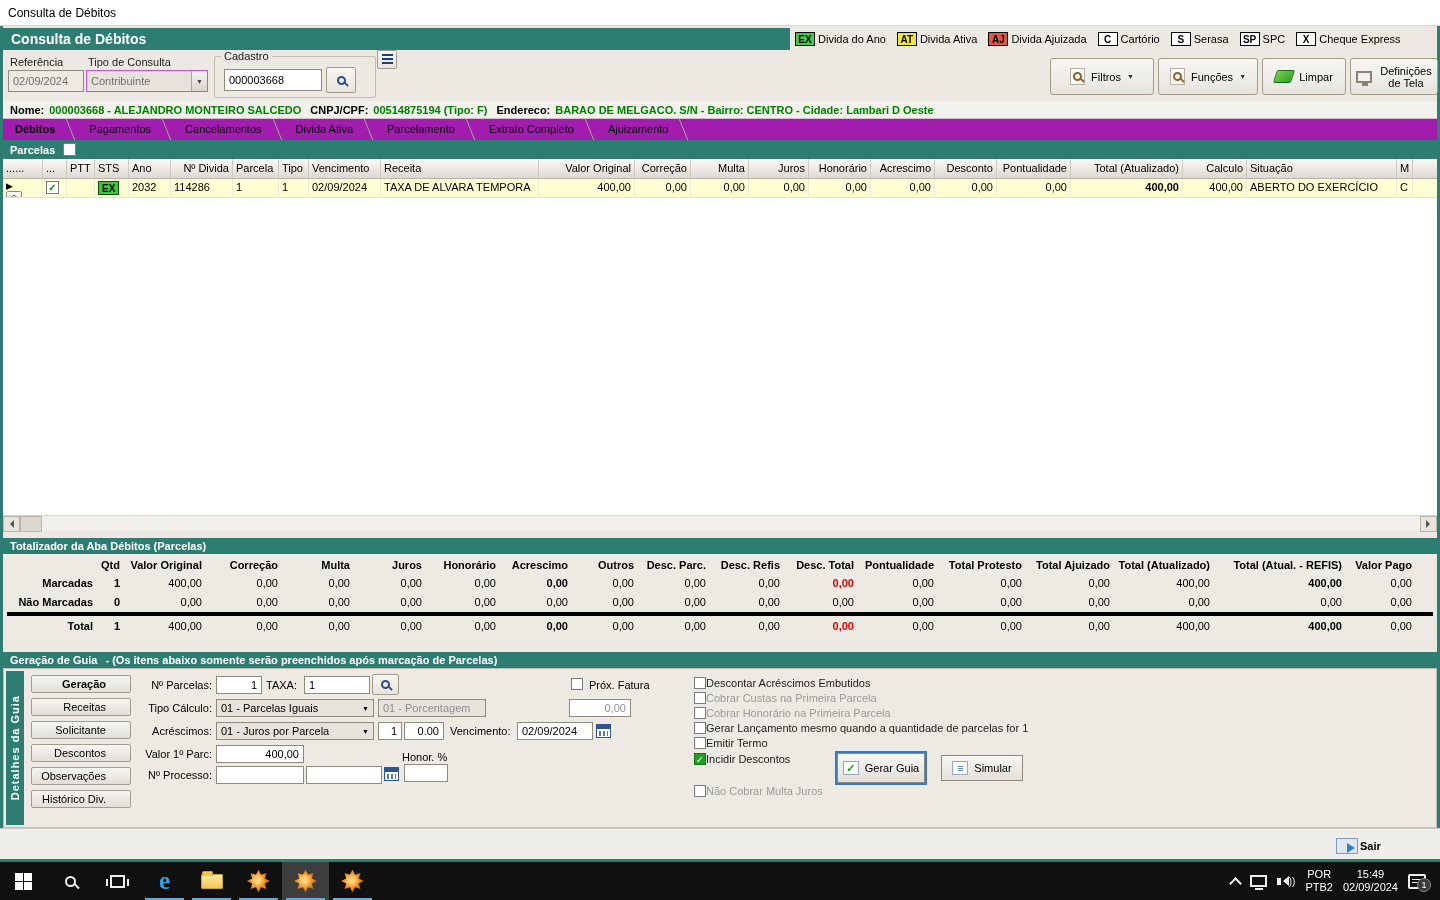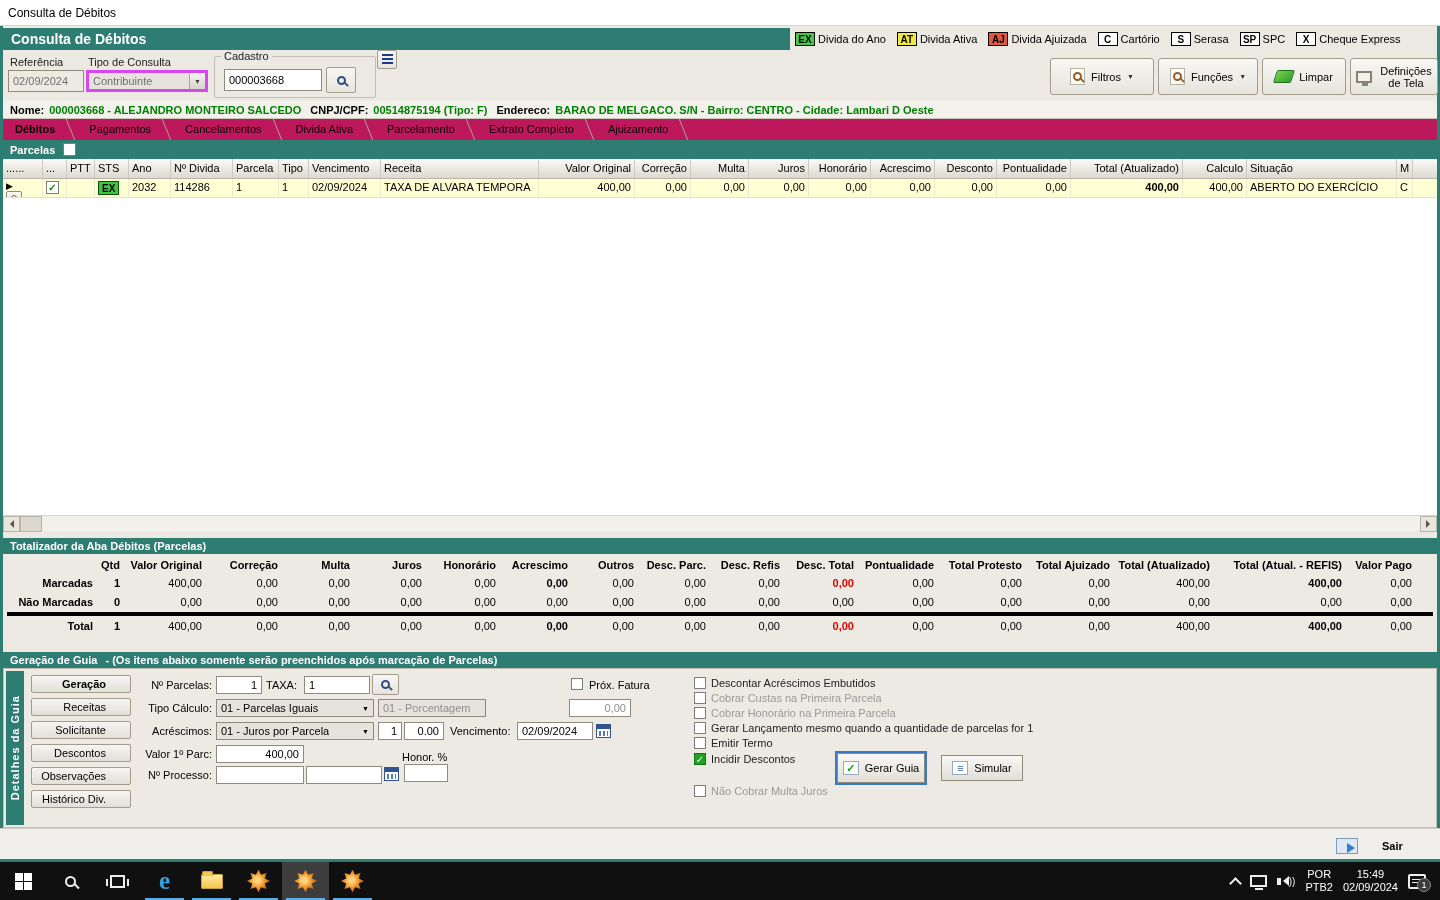--- a/index.html
+++ b/index.html
@@ -24,21 +24,21 @@
 
   
   #legend{left:795px;top:30px;height:18px;display:flex;align-items:center;gap:11px}
   .lg-item{display:flex;align-items:center;gap:3px}
   .lg-badge{min-width:20px;height:14px;border:1px solid #000;font-weight:bold;font-size:10px;display:flex;align-items:center;justify-content:center;padding:0 2px;background:#fff}
 
   
   .lbl{position:absolute;color:#222}
   .inp{position:absolute;border:1px solid #8e8a7e;background:#fff;font-size:11px;padding:1px 4px;font-family:inherit}
   .inp.dis{background:#eceae3;color:#6f6f6f}
-  .sel{position:absolute;border:3px solid #d946ef;background:#e6e3dc;color:#6f6f6f;display:flex;align-items:center;padding-left:4px}
+  .sel{position:absolute;border:1px solid #d946ef;background:#e6e3dc;color:#6f6f6f;display:flex;align-items:center;padding-left:4px}
   .sel .arrow{margin-left:auto;width:16px;height:100%;background:linear-gradient(#f4f3f0,#d9d5cc);border-left:1px solid #aaa69b;display:flex;align-items:center;justify-content:center;font-size:7px;color:#444}
   #cad-group{position:absolute;left:214px;top:50px;width:162px;height:48px;border:1px solid #c2beb2;border-radius:2px}
   #cad-group legend{font-size:11px;margin-left:6px;padding:0 3px;color:#222}
   .raised{background:linear-gradient(#f8f7f4,#e7e4dd);border:1px solid #a39c8c;border-radius:2px;display:flex;align-items:center;justify-content:center;cursor:pointer}
 
   
   .mag{position:relative;width:9px;height:9px;border:2px solid #9a5b20;border-radius:50%;display:inline-block}
   .mag:after{content:'';position:absolute;width:6px;height:2px;background:#9a5b20;transform:rotate(45deg);right:-5px;bottom:-2px}
   .mag.blue{border-color:#2c4f8a}.mag.blue:after{background:#2c4f8a}
 
@@ -48,21 +48,21 @@
   .sheet{position:relative;width:15px;height:17px;background:#fdfdfb;border:1px solid #b9b2a2;display:inline-flex;align-items:center;justify-content:center}
   .eraser{width:18px;height:13px;background:linear-gradient(135deg,#7ad144,#2e9e2e);border:1px solid #1d6e1d;border-radius:2px;transform:skewX(-18deg)}
   .monitor{width:16px;height:12px;border:2px solid #8a8374;background:#f2f1ec;position:relative}
   .monitor:after{content:'';position:absolute;left:4px;bottom:-5px;width:6px;height:3px;background:#8a8374}
 
   
   #namebar{left:3px;top:101px;width:1434px;height:18px;background:#f3f1ec;border-bottom:1px solid #cac6bb;display:flex;align-items:center;padding-left:7px;gap:5px;font-weight:bold;white-space:nowrap}
   #namebar .gv{color:#008000}
 
   
-  #tabs{left:3px;top:119px;width:1434px;height:21px;background:#be185d;display:flex}
+  #tabs{left:3px;top:119px;width:1434px;height:21px;background:#a21caf;display:flex}
   .tab{height:21px;line-height:20px;padding:0 22px 0 12px;position:relative;cursor:pointer}
   .tab:after{content:'';position:absolute;right:6px;top:0;height:100%;width:1px;background:#a9a59b;transform:skewX(22deg)}
   .tab.active{font-weight:bold}
 
   
   #parcelas-bar{left:3px;top:140px;width:1434px;height:19px;color:#fff;font-weight:bold;display:flex;align-items:center;padding-left:7px;gap:8px}
   .cbx{width:13px;height:13px;border:1px solid #7c7c7c;background:#fff;display:inline-flex;align-items:center;justify-content:center;font-size:10px;line-height:11px;cursor:pointer}
   .cbx.on{color:#0a8a0a;font-weight:bold}
   .cbx.fill{background:#21a121;border-color:#187218;color:#fff}
 
@@ -101,32 +101,32 @@
   #guia-side{position:absolute;left:2px;top:2px;width:18px;height:154px;color:#fff;display:flex;align-items:center;justify-content:center}
   #guia-side span{writing-mode:vertical-rl;transform:rotate(180deg);font-weight:bold;font-size:11px;letter-spacing:1px}
   .nav-btn{position:absolute;left:27px;width:100px;height:18px;background:linear-gradient(#f6f5f2,#e2dfd7);border:1px solid #a39c8c;border-radius:2px;font-size:11px;display:flex;align-items:center;justify-content:flex-end;padding-right:24px;cursor:pointer}
   .flabel{position:absolute;text-align:right;white-space:nowrap}
   .ginp{position:absolute;border:1px solid #8e8a7e;background:#fff;height:18px;font-size:11px;padding:1px 4px;font-family:inherit}
   .gsel{position:absolute;height:18px;border:1px solid #8e8a7e;background:#e6e3dc;display:flex;align-items:center;padding-left:4px;font-size:11px}
   .gsel.dis{color:#8f8f8f}
   .cal{position:absolute;width:15px;height:14px;background:#fff;border:1px solid #31538f;cursor:pointer}
   .cal:before{content:'';position:absolute;left:0;top:0;right:0;height:4px;background:#31538f}
   .cal:after{content:'';position:absolute;left:2px;top:6px;width:9px;height:5px;background:linear-gradient(to right,#5577bb 2px,transparent 2px) 0 0/4px 3px repeat}
-  .ckrow{position:absolute;display:flex;align-items:center;gap:5px;white-space:nowrap}
+  .ckrow{position:absolute;display:flex;align-items:center;white-space:nowrap}
   .ckrow .txt{color:#222}
   .ckrow.dis .txt{color:#9a9a9a}
   .ckrow .cbx{width:12px;height:12px}
   .bigbtn{position:absolute;display:flex;align-items:center;justify-content:center;gap:6px;background:linear-gradient(#f8f7f4,#e2dfd7);border:1px solid #8f8a7d;font-size:11px;cursor:pointer}
   #btn-gerar{outline:2px solid #3c77c2}
   .chip{width:16px;height:14px;background:#fff;border:1px solid #9aa7c0;display:inline-flex;align-items:center;justify-content:center;color:#1f9e1f;font-weight:bold;font-size:11px}
   .chip.blue{color:#3562a8}
 
   
   #sair-strip{left:0;top:828px;width:1440px;height:31px;background:#f0eeea;border-top:1px solid #cfccc3}
-  #btn-sair{position:absolute;left:1336px;top:6px;width:100px;height:22px;display:flex;align-items:center;gap:24px;background:transparent;border:none;cursor:pointer}
+  #btn-sair{position:absolute;left:1336px;top:6px;width:100px;height:22px;display:flex;align-items:center;gap:2px;background:transparent;border:none;cursor:pointer}
   .exit-ico{position:relative;width:22px;height:16px;background:#dfe7f2;border:1px solid #7f9db9}
   .exit-ico:after{content:'';position:absolute;right:-3px;top:4px;width:0;height:0;border:5px solid transparent;border-left:8px solid #2f7fd4}
 
   
   #taskbar{left:0;top:862px;width:1440px;height:38px;background:#101010;display:flex;align-items:stretch}
   .tk{position:relative;width:47px;display:flex;align-items:center;justify-content:center;cursor:pointer}
   .tk.active{background:#3d3d3d}
   .tk.running:after{content:'';position:absolute;left:4px;right:4px;bottom:0;height:2px;background:#5aaee8}
   .winlogo{display:grid;grid-template-columns:8px 8px;grid-template-rows:8px 8px;gap:1px}
   .winlogo i{background:#fff}
@@ -261,21 +261,21 @@
   <span class="cbx"></span>
 </div>
 
 <div id="grid" class="abs">
   <div id="ghead">
       <div style="width: 40px;">......</div>
       <div style="width: 24px;">...</div>
       <div style="width: 28px;">PTT</div>
       <div style="width: 34px;">STS</div>
       <div style="width: 42px;">Ano</div>
-      <div style="width: 62px;">Nº Divida</div>
+      <div style="width: 62px; text-align: right;">Nº Divida</div>
       <div style="width: 46px;">Parcela</div>
       <div style="width: 30px;">Tipo</div>
       <div style="width: 72px;">Vencimento</div>
       <div style="width: 158px;">Receita</div>
       <div class="r" style="width: 96px;">Valor Original</div>
       <div class="r" style="width: 56px;">Correção</div>
       <div class="r" style="width: 58px;">Multa</div>
       <div class="r" style="width: 60px;">Juros</div>
       <div class="r" style="width: 62px;">Honorário</div>
       <div class="r" style="width: 64px;">Acrescimo</div>

